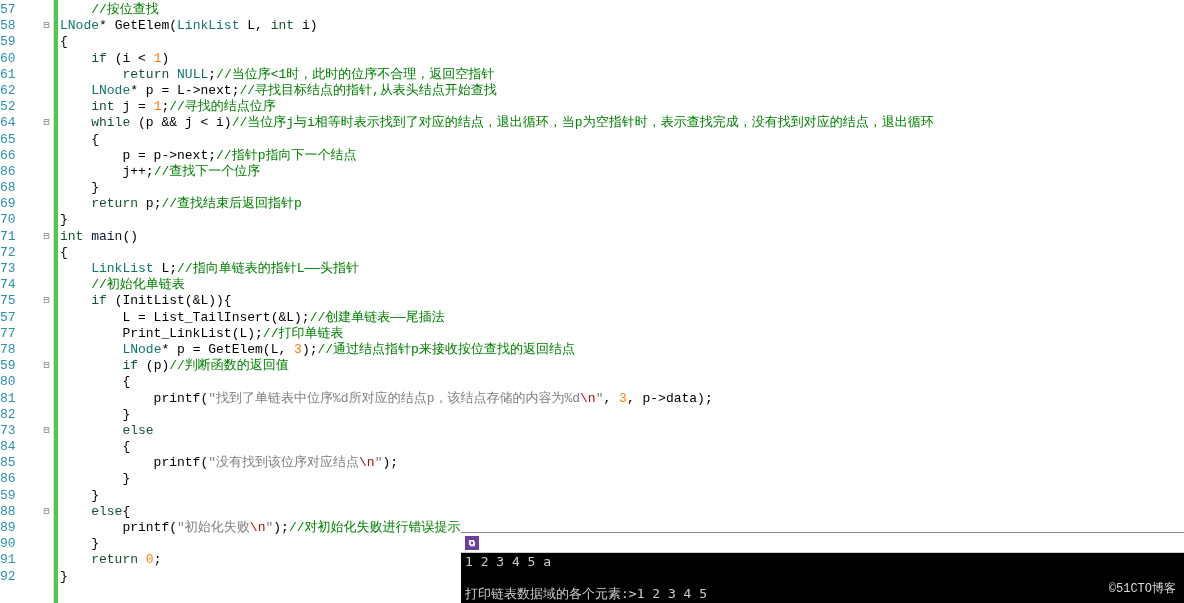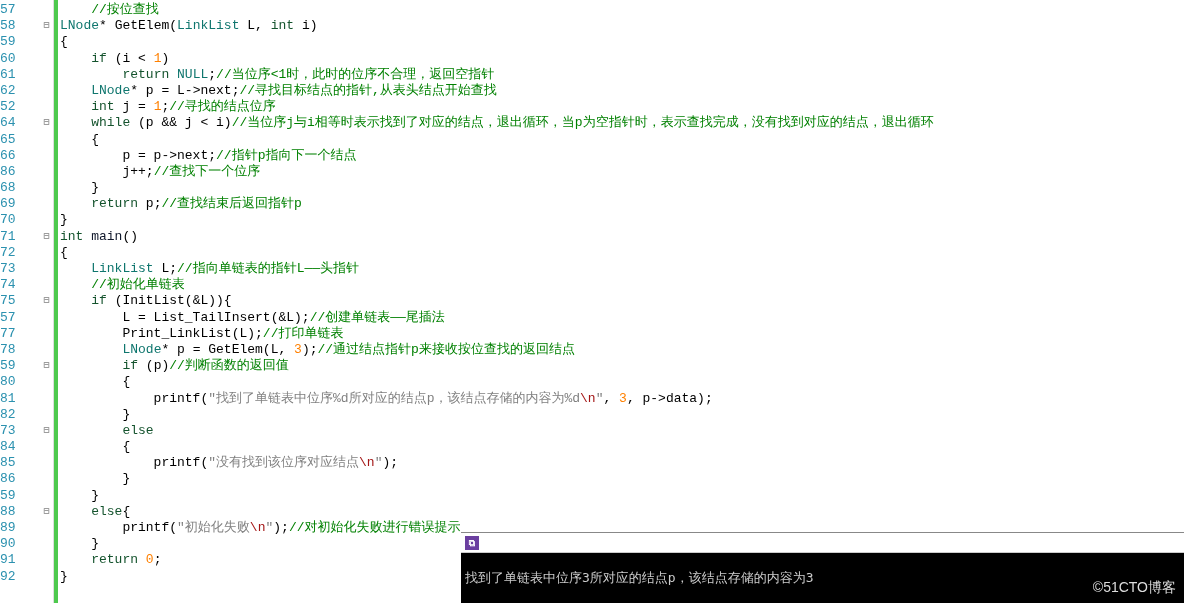--- a/index.html
+++ b/index.html
@@ -17,21 +17,21 @@
 .cm{color:#008000}
 .str{color:#808080}
 .esc{color:#A31515}
 .num{color:#FF8000}
 .fn{color:#0f172a}
 .id{color:#000}
 .console{position:absolute;left:461px;top:532px;width:723px;height:71px;background:#000;color:#ccc;font-family:"SimSun","NSimSun",monospace;font-size:13px;border-top:1px solid #888}
 .console-title{background:#fff;color:#000;height:20px;line-height:20px;padding-left:4px;font-family:"Microsoft YaHei",Arial;font-size:12px;display:flex;align-items:center;gap:4px;border-bottom:1px solid #ccc}
 .console-icon{width:14px;height:14px;background:#6B3FA0;color:#fff;font-size:9px;display:inline-flex;align-items:center;justify-content:center;font-weight:bold}
 .console-body{padding:1px 4px;line-height:16px}
-.watermark{position:absolute;right:8px;bottom:6px;color:#ddd;font-size:14px;font-family:Liberation Sans, sans-serif}
+.watermark{position:absolute;right:8px;bottom:6px;color:#ddd;font-size:12px;font-family:Liberation Mono, monospace}
 </style>
 </head>
 <body>
 
 <div class="editor">
 <div class="gutter" id="gutter">
       <div>57</div>
       <div>58</div>
       <div>59</div>
       <div>60</div>
@@ -108,18 +108,20 @@
     </div>
 <div class="bar"></div>
 <div class="code" id="code"><div><span class="id">    </span><span class="cm">//按位查找</span></div><div><span class="type">LNode</span><span class="id">* </span><span class="id">GetElem</span><span class="id">(</span><span class="type">LinkList</span><span class="id"> L, </span><span class="kw">int</span><span class="id"> i)</span></div><div><span class="id">{</span></div><div><span class="id">    </span><span class="kw">if</span><span class="id"> (i &lt; </span><span class="num">1</span><span class="id">)</span></div><div><span class="id">        </span><span class="kw">return</span><span class="id"> </span><span class="type">NULL</span><span class="id">;</span><span class="cm">//当位序&lt;1时，此时的位序不合理，返回空指针</span></div><div><span class="id">    </span><span class="type">LNode</span><span class="id">* p = L-&gt;next;</span><span class="cm">//寻找目标结点的指针,从表头结点开始查找</span></div><div><span class="id">    </span><span class="kw">int</span><span class="id"> j = </span><span class="num">1</span><span class="id">;</span><span class="cm">//寻找的结点位序</span></div><div><span class="id">    </span><span class="kw">while</span><span class="id"> (p &amp;&amp; j &lt; i)</span><span class="cm">//当位序j与i相等时表示找到了对应的结点，退出循环，当p为空指针时，表示查找完成，没有找到对应的结点，退出循环</span></div><div><span class="id">    {</span></div><div><span class="id">        p = p-&gt;next;</span><span class="cm">//指针p指向下一个结点</span></div><div><span class="id">        j++;</span><span class="cm">//查找下一个位序</span></div><div><span class="id">    }</span></div><div><span class="id">    </span><span class="kw">return</span><span class="id"> p;</span><span class="cm">//查找结束后返回指针p</span></div><div><span class="id">}</span></div><div><span class="kw">int</span><span class="id"> </span><span class="fn">main</span><span class="id">()</span></div><div><span class="id">{</span></div><div><span class="id">    </span><span class="type">LinkList</span><span class="id"> L;</span><span class="cm">//指向单链表的指针L——头指针</span></div><div><span class="id">    </span><span class="cm">//初始化单链表</span></div><div><span class="id">    </span><span class="kw">if</span><span class="id"> (InitList(&amp;L)){</span></div><div><span class="id">        L = List_TailInsert(&amp;L);</span><span class="cm">//创建单链表——尾插法</span></div><div><span class="id">        Print_LinkList(L);</span><span class="cm">//打印单链表</span></div><div><span class="id">        </span><span class="type">LNode</span><span class="id">* p = GetElem(L, </span><span class="num">3</span><span class="id">);</span><span class="cm">//通过结点指针p来接收按位查找的返回结点</span></div><div><span class="id">        </span><span class="kw">if</span><span class="id"> (p)</span><span class="cm">//判断函数的返回值</span></div><div><span class="id">        {</span></div><div><span class="id">            printf(</span><span class="str">"找到了单链表中位序%d所对应的结点p，该结点存储的内容为%d</span><span class="esc">\n</span><span class="str">"</span><span class="id">, </span><span class="num">3</span><span class="id">, p-&gt;data);</span></div><div><span class="id">        }</span></div><div><span class="id">        </span><span class="kw">else</span></div><div><span class="id">        {</span></div><div><span class="id">            printf(</span><span class="str">"没有找到该位序对应结点</span><span class="esc">\n</span><span class="str">"</span><span class="id">);</span></div><div><span class="id">        }</span></div><div><span class="id">    }</span></div><div><span class="id">    </span><span class="kw">else</span><span class="id">{</span></div><div><span class="id">        printf(</span><span class="str">"初始化失败</span><span class="esc">\n</span><span class="str">"</span><span class="id">);</span><span class="cm">//对初始化失败进行错误提示</span></div><div><span class="id">    }</span></div><div><span class="id">    </span><span class="kw">return</span><span class="id"> </span><span class="num">0</span><span class="id">;</span></div><div><span class="id">}</span></div></div>
 </div>
 
 <div class="console">
 <div class="console-title">
 <span class="console-icon">⧉</span>
 </div>
 <div class="console-body">
+<div>1 2 3 4 5 a</div>
 <div>&nbsp;</div>
+<div>打印链表数据域的各个元素:&gt;1 2 3 4 5</div>
 <div>找到了单链表中位序3所对应的结点p，该结点存储的内容为3</div>
 </div>
 </div>
 
 <div class="watermark">©51CTO博客</div>
 
 </body></html>

